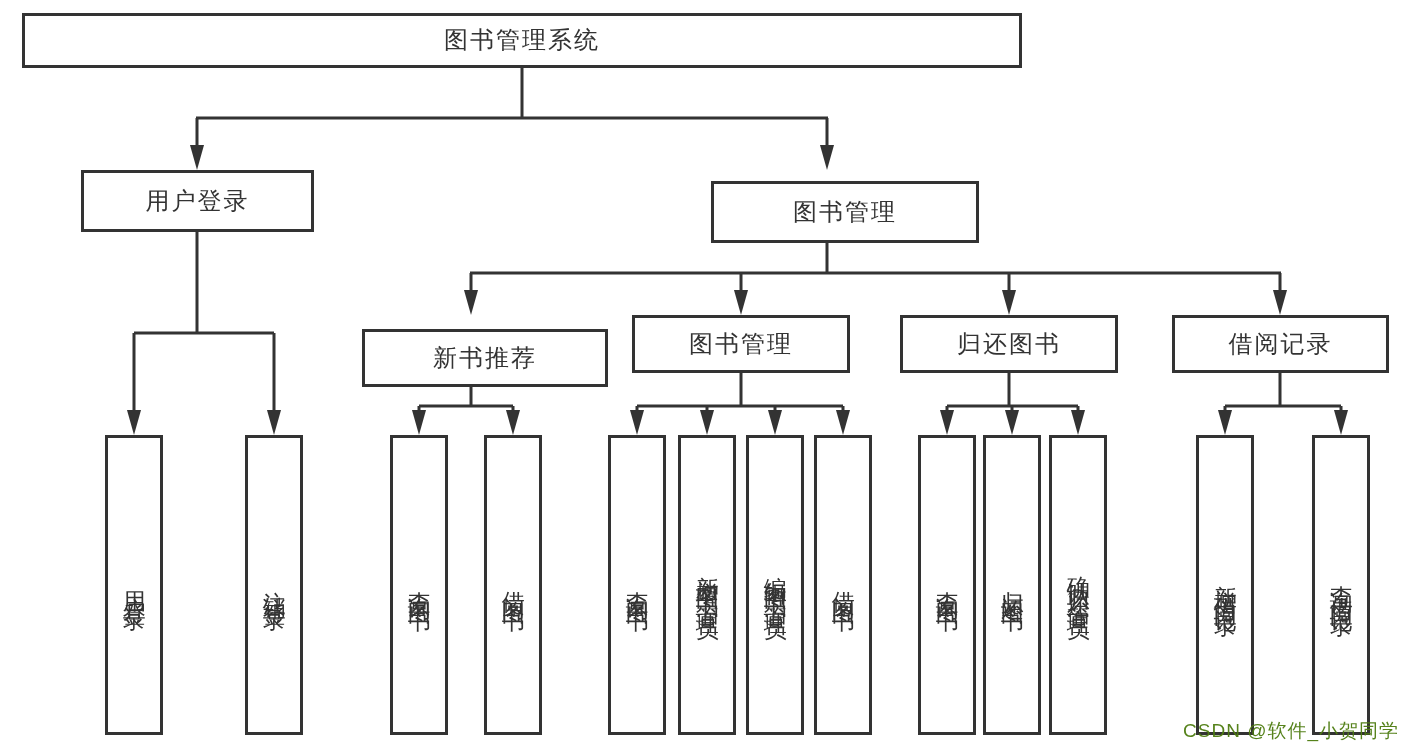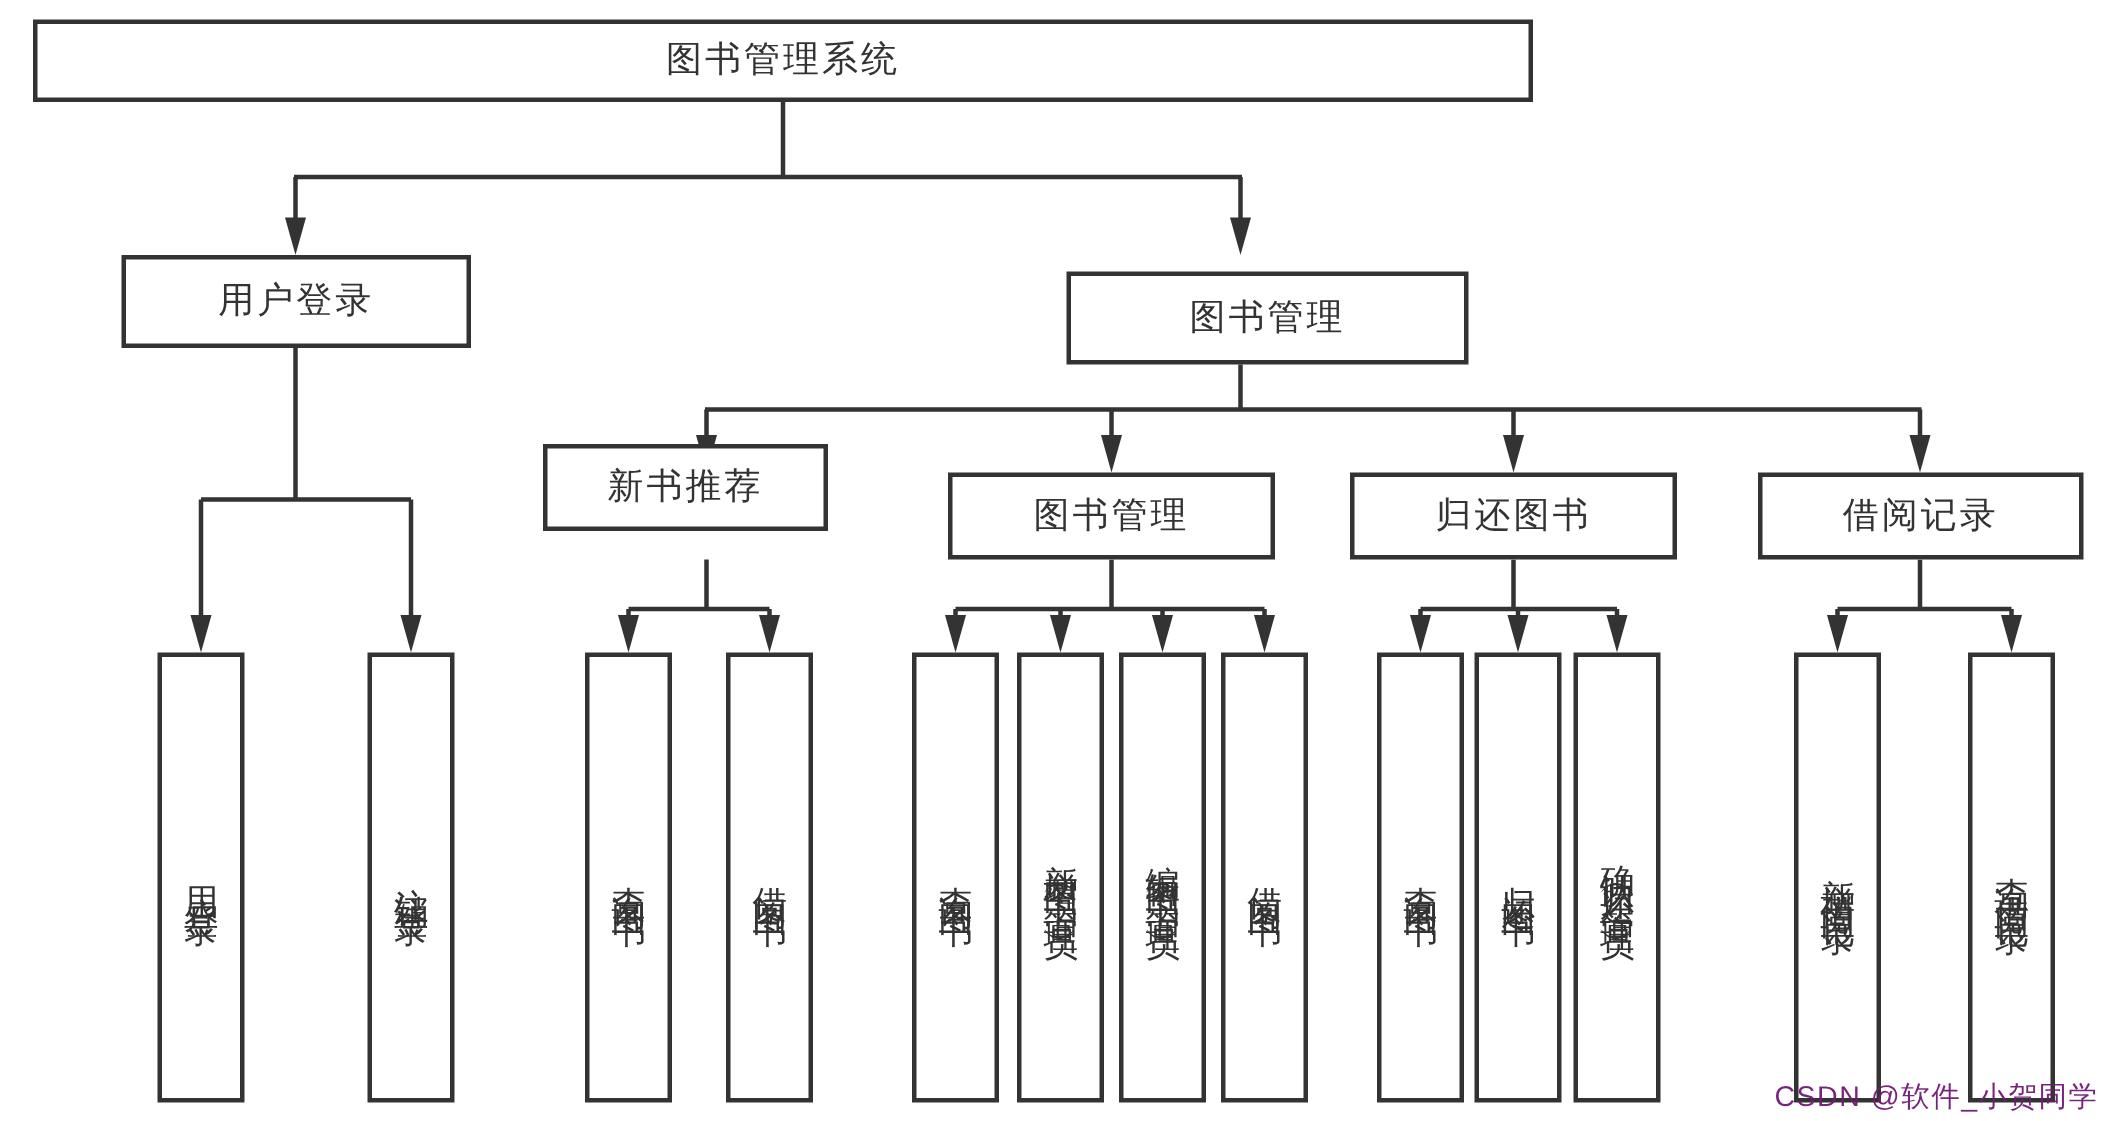--- a/index.html
+++ b/index.html
@@ -53,21 +53,21 @@
     font-size: 23px;
     letter-spacing: 6px;
     padding: 4px 0;
   }
   .watermark {
     position: absolute;
     right: 6px;
     bottom: 3px;
     font-size: 19px;
     letter-spacing: 1px;
-    color: #701a75;
+    color: #4d7c0f;
     opacity: 0.95;
     white-space: nowrap;
   }
 </style>
 </head>
 <body>
 
 <div class="canvas">
 
   <svg class="connectors" viewBox="0 0 1405 747" aria-hidden="true">
@@ -105,21 +105,21 @@
     <polygon class="arrow" points="1071,410 1085,410 1078,435"></polygon>
     <polygon class="arrow" points="1218,410 1232,410 1225,435"></polygon>
     <polygon class="arrow" points="1334,410 1348,410 1341,435"></polygon>
   </svg>
 
   <div class="box" style="left:22px; top:13px; width:1000px; height:55px">图书管理系统</div>
 
   <div class="box" style="left:81px; top:170px; width:233px; height:62px">用户登录</div>
   <div class="box" style="left:711px; top:181px; width:268px; height:62px">图书管理</div>
 
-  <div class="box" style="left:362px; top:296px; width:190px; height:58px">新书推荐</div>
+  <div class="box" style="left:362px; top:329px; width:246px; height:58px">新书推荐</div>
   <div class="box" style="left:632px; top:315px; width:218px; height:58px">图书管理</div>
   <div class="box" style="left:900px; top:315px; width:218px; height:58px">归还图书</div>
   <div class="box" style="left:1172px; top:315px; width:217px; height:58px">借阅记录</div>
 
   <div class="box leaf" style="left:105px">用户登录</div>
   <div class="box leaf" style="left:245px">注销登录</div>
 
   <div class="box leaf" style="left:390px">查询图书</div>
   <div class="box leaf" style="left:484px">借阅图书</div>
 

